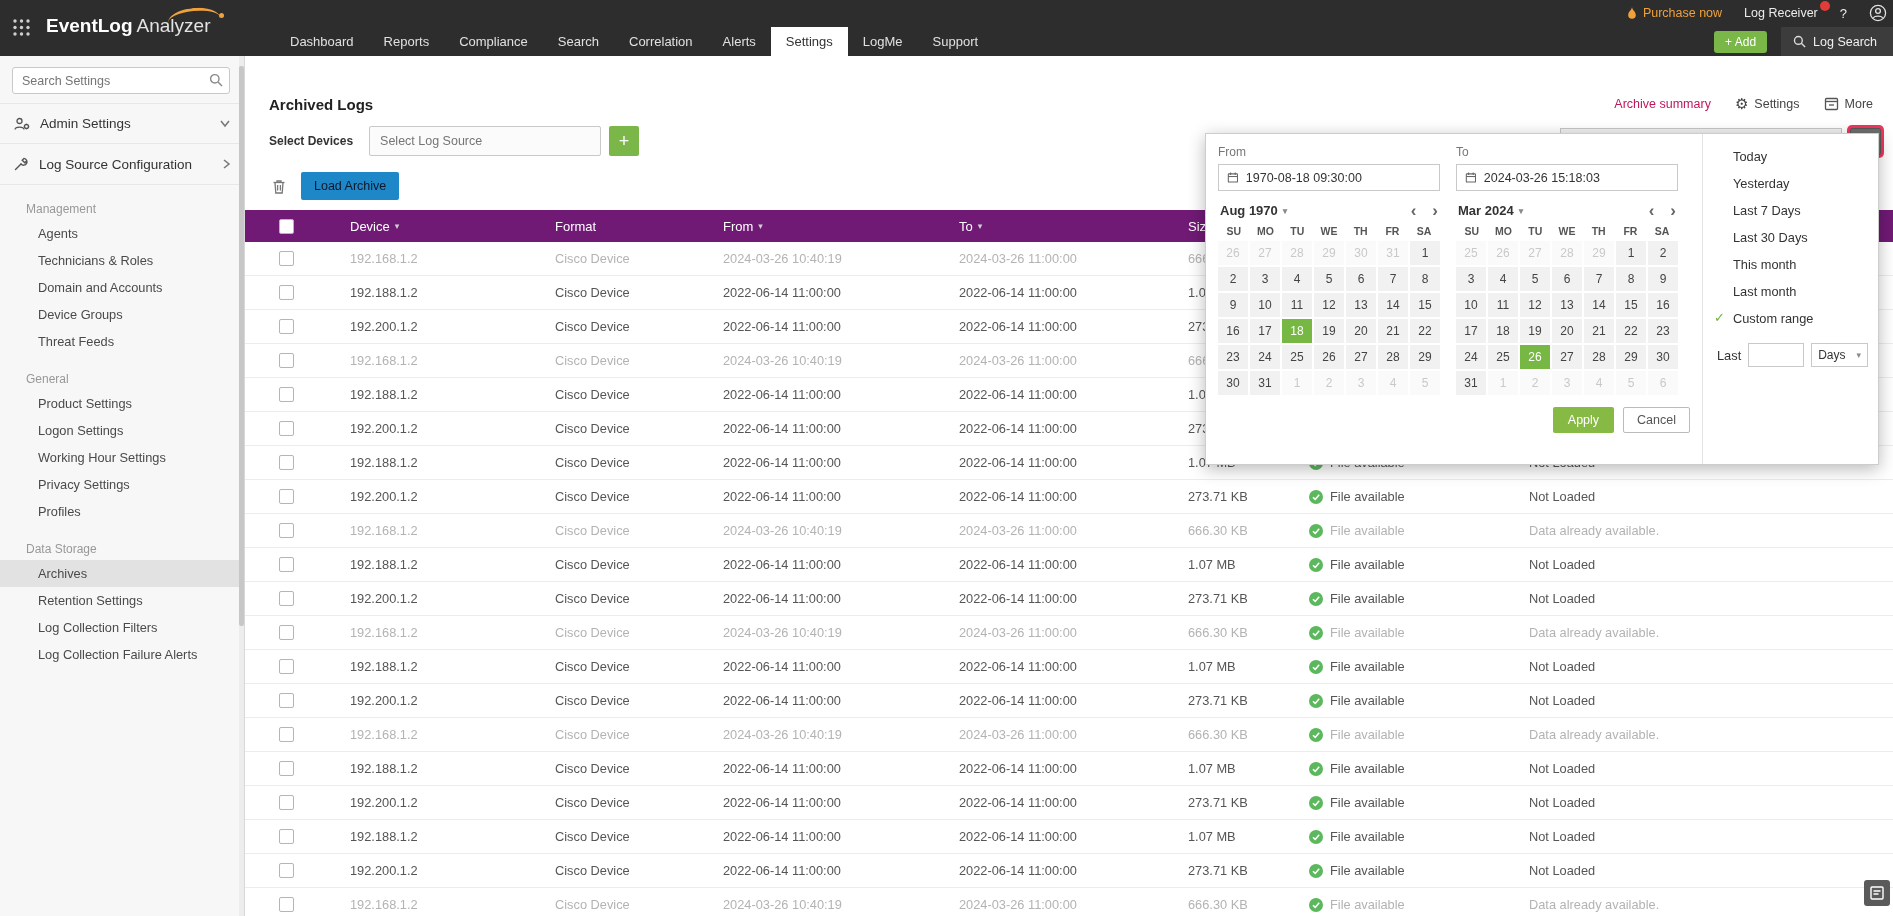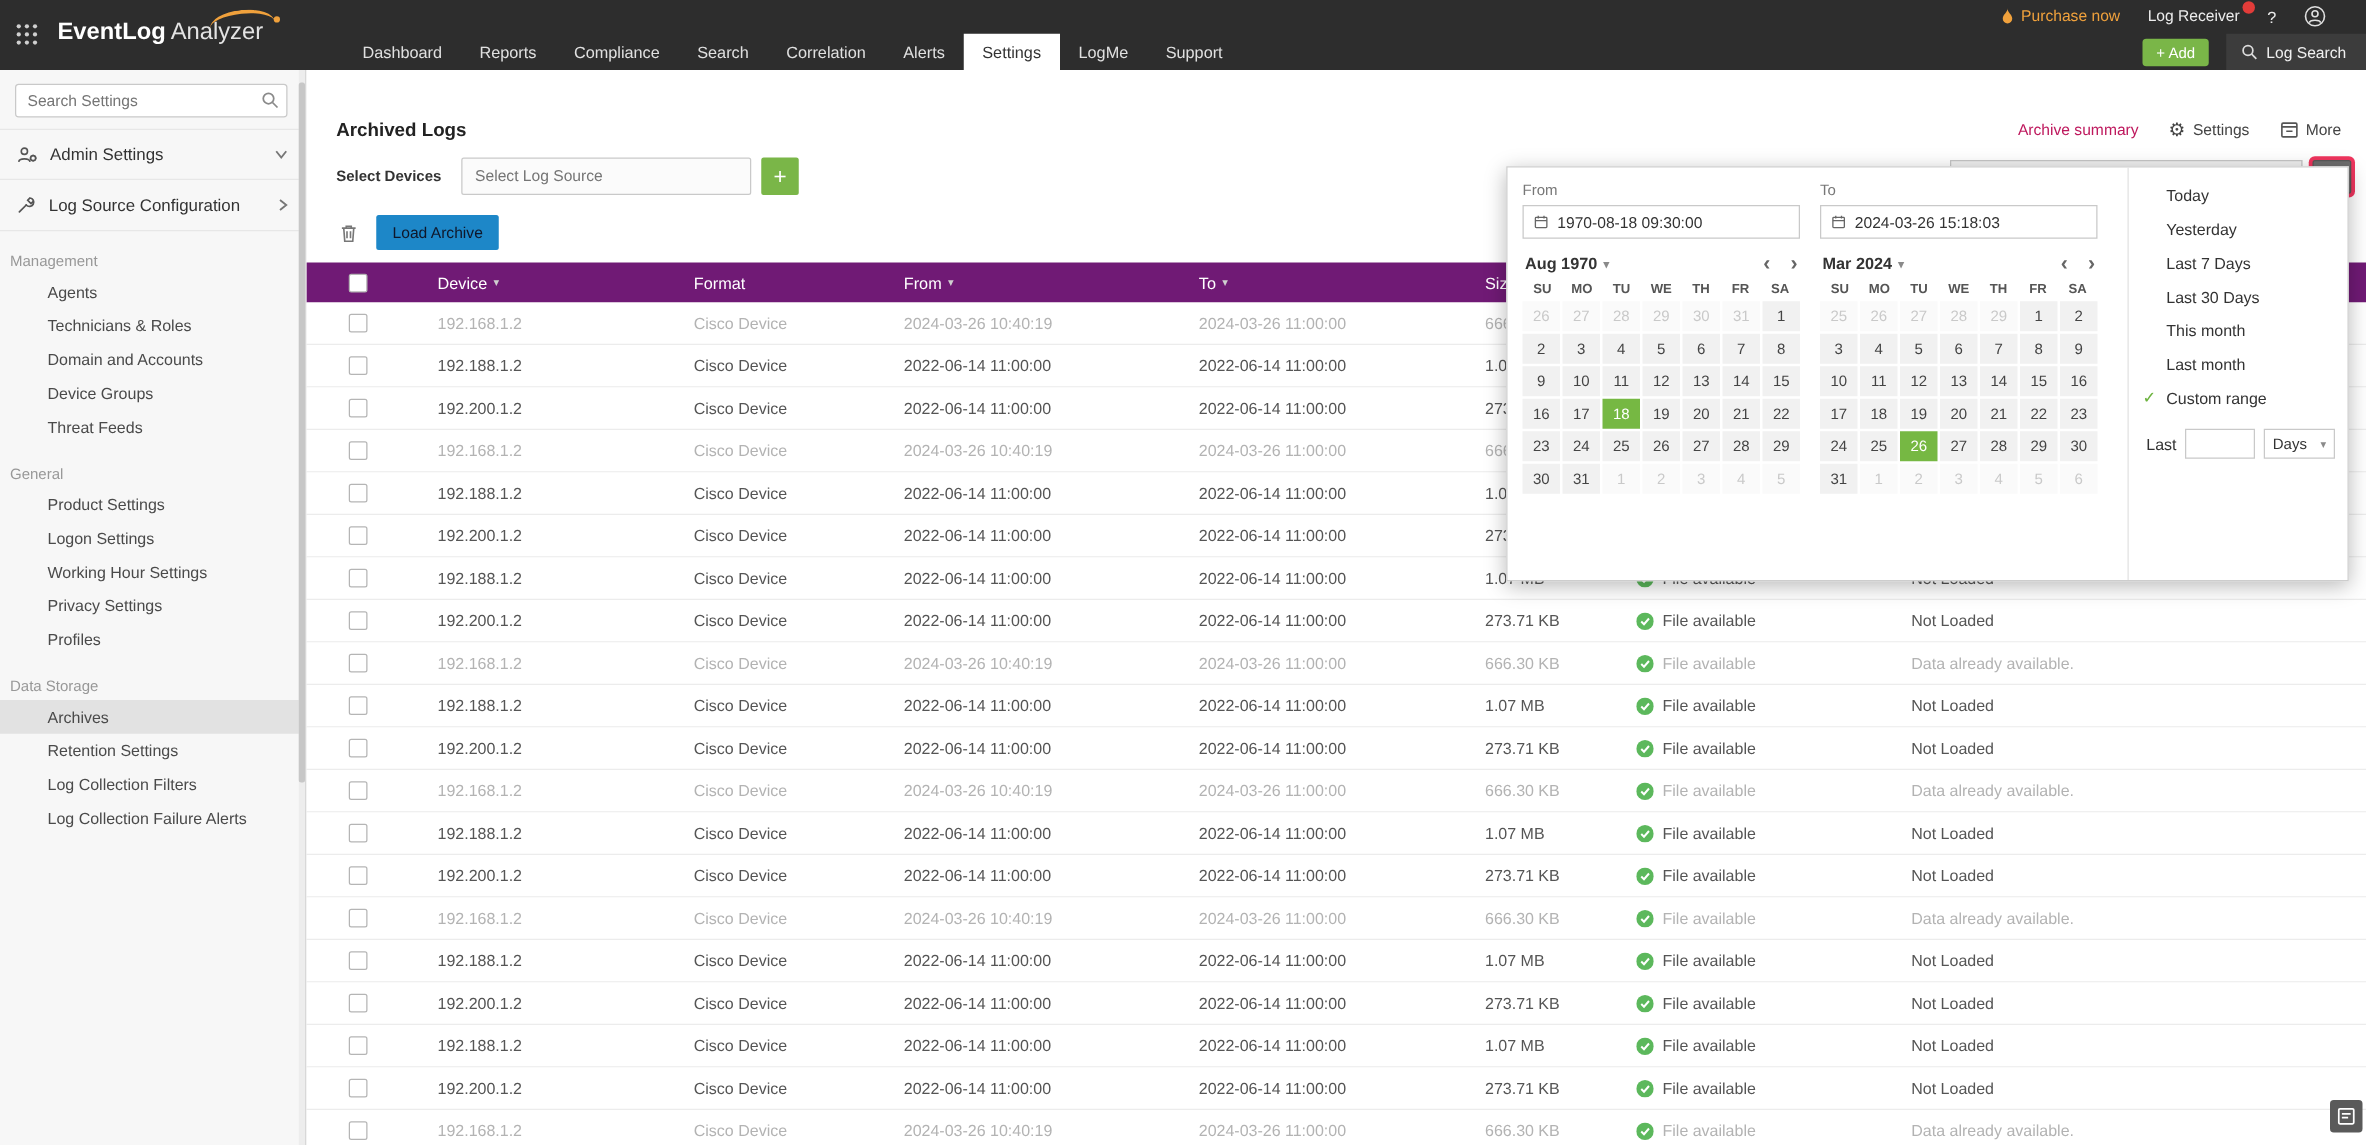--- a/index.html
+++ b/index.html
@@ -8,42 +8,42 @@
   .screen { position:relative; width:1893px; height:916px; background:#fff; overflow:hidden; }
 
   
   .topbar { position:absolute; left:0; top:0; right:0; height:56px; background:#2d2d2d; z-index:40; }
   .grid-icon { position:absolute; left:12px; top:18px; cursor:pointer; }
   .logo { position:absolute; left:46px; top:15px; font-size:19px; color:#fff; white-space:nowrap; }
   .logo .p1 { font-weight:bold; }
   .logo .p2 { font-weight:normal; color:#e3e3e3; margin-left:4px; }
   .swoosh { position:absolute; right:-10px; top:-7px; width:52px; height:24px; border-top:3px solid #f0a13c; border-radius:50%; transform:rotate(-6deg); }
   .swoosh-dot { position:absolute; right:-14px; top:-2px; width:5px; height:5px; border-radius:50%; background:#f0a13c; }
-  .top-right1 { position:absolute; right:32px; top:0; height:26px; display:flex; align-items:center; gap:22px; color:#ececec; font-size:12.5px; }
+  .top-right1 { position:absolute; right:6px; top:0; height:26px; display:flex; align-items:center; gap:22px; color:#ececec; font-size:12.5px; }
   .purchase { color:#f0a13c; display:flex; align-items:center; gap:5px; cursor:pointer; }
   .logreceiver { position:relative; cursor:pointer; }
   .badge-dot { position:absolute; top:-5px; right:-12px; width:10px; height:10px; border-radius:50%; background:#e23c39; }
   .help-q { cursor:pointer; font-size:13px; }
   .user-ic { cursor:pointer; display:flex; align-items:center; }
   .nav { position:absolute; left:275px; bottom:0; height:29px; display:flex; }
   .tab { padding:0 15px; line-height:29px; font-size:13px; color:#e0e0e0; cursor:pointer; white-space:nowrap; }
   .tab.active { background:#fff; color:#333; }
   .top-right2 { position:absolute; right:0; bottom:0; height:29px; display:flex; align-items:center; }
   .add-btn { background:#7ab648; color:#fff; font-size:12px; border:none; border-radius:3px; padding:4px 11px; margin-right:14px; cursor:pointer; }
   .logsearch { background:#3c3c3c; height:29px; display:flex; align-items:center; gap:7px; padding:0 16px 0 12px; color:#f0f0f0; font-size:12.5px; cursor:pointer; }
 
   
   .sidebar { position:absolute; left:0; top:56px; bottom:0; width:245px; background:#f7f7f7; border-right:1px solid #d8d8d8; z-index:10; }
   .side-search { margin:11px 14px 9px 12px; position:relative; }
   .side-search input { width:100%; height:27px; border:1px solid #c9c9c9; border-radius:3px; background:#fff; padding:0 26px 0 9px; font-size:12.5px; color:#333; font-family:inherit; }
   .side-search .mag { position:absolute; right:7px; top:6px; }
   .side-top-item { height:41px; display:flex; align-items:center; gap:10px; padding:0 13px; border-top:1px solid #e7e7e7; border-bottom:1px solid #e7e7e7; color:#333; font-size:13.5px; cursor:pointer; background:#f7f7f7; }
   .side-top-item + .side-top-item { border-top:none; }
   .side-top-item .chev { margin-left:auto; }
-  .side-section-title { margin-top:13px; padding:4px 8px 4px; color:#989898; font-size:12px; }
+  .side-section-title { margin-top:13px; padding:4px 26px 4px; color:#989898; font-size:12px; }
   .side-item { height:27px; line-height:27px; padding-left:38px; font-size:12.8px; color:#4a4a4a; cursor:pointer; white-space:nowrap; }
   .side-item.active { background:#e2e2e2; }
   .system-settings { margin-top:14px; }
   .side-scroll-track { position:absolute; right:0; top:0; bottom:0; width:5px; background:#ededed; }
   .side-scroll-thumb { position:absolute; right:0; top:10px; width:5px; height:560px; background:#c7c7c7; border-radius:2px; cursor:pointer; }
 
   
   .content { position:absolute; left:245px; top:56px; right:0; bottom:0; background:#fff; overflow:hidden;margin-top:20px; }
   .page-header { display:flex; align-items:center; padding:19px 20px 9px 24px; }
   .page-header h1 { font-size:15px; color:#222; font-weight:bold; }
@@ -846,20 +846,24 @@
             <div class="day">31</div>
             <div class="day out">1</div>
             <div class="day out">2</div>
             <div class="day out">3</div>
             <div class="day out">4</div>
             <div class="day out">5</div>
             <div class="day out">6</div>
           </div>
       </div>
 
+      <div class="dp-buttons">
+        <button class="apply-btn">Apply</button>
+        <button class="cancel-btn">Cancel</button>
+      </div>
     </div>
 
     <div class="dp-right">
       <div id="presets">
           <div class="preset"><span>Today</span></div>
           <div class="preset"><span>Yesterday</span></div>
           <div class="preset"><span>Last 7 Days</span></div>
           <div class="preset"><span>Last 30 Days</span></div>
           <div class="preset"><span>This month</span></div>
           <div class="preset"><span>Last month</span></div>

